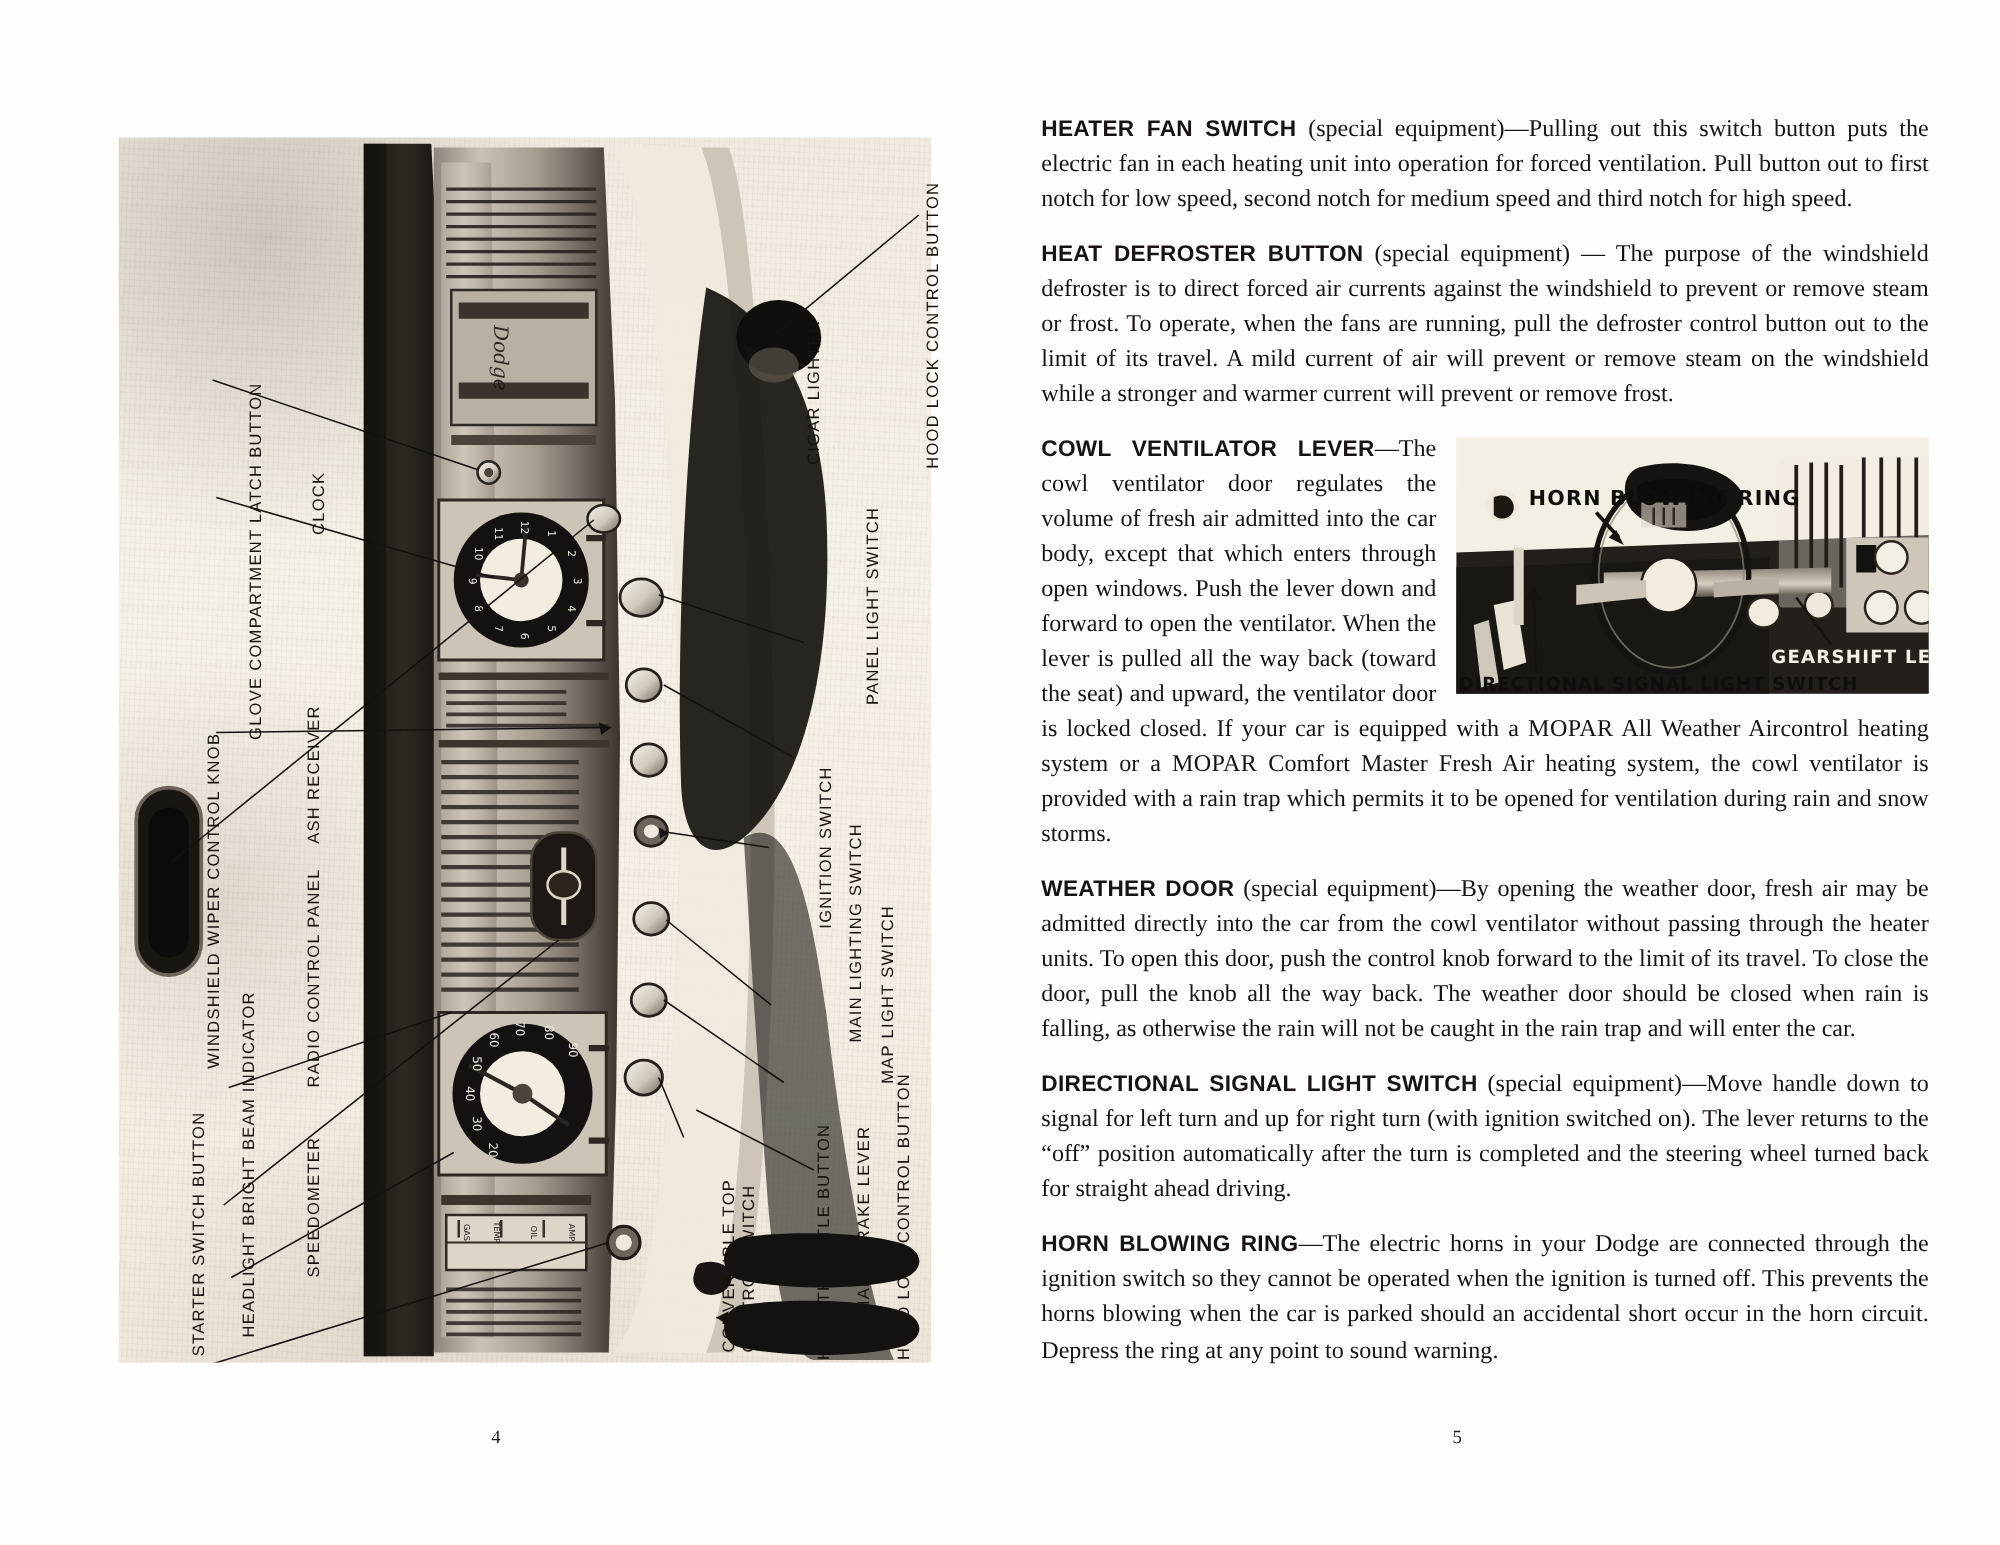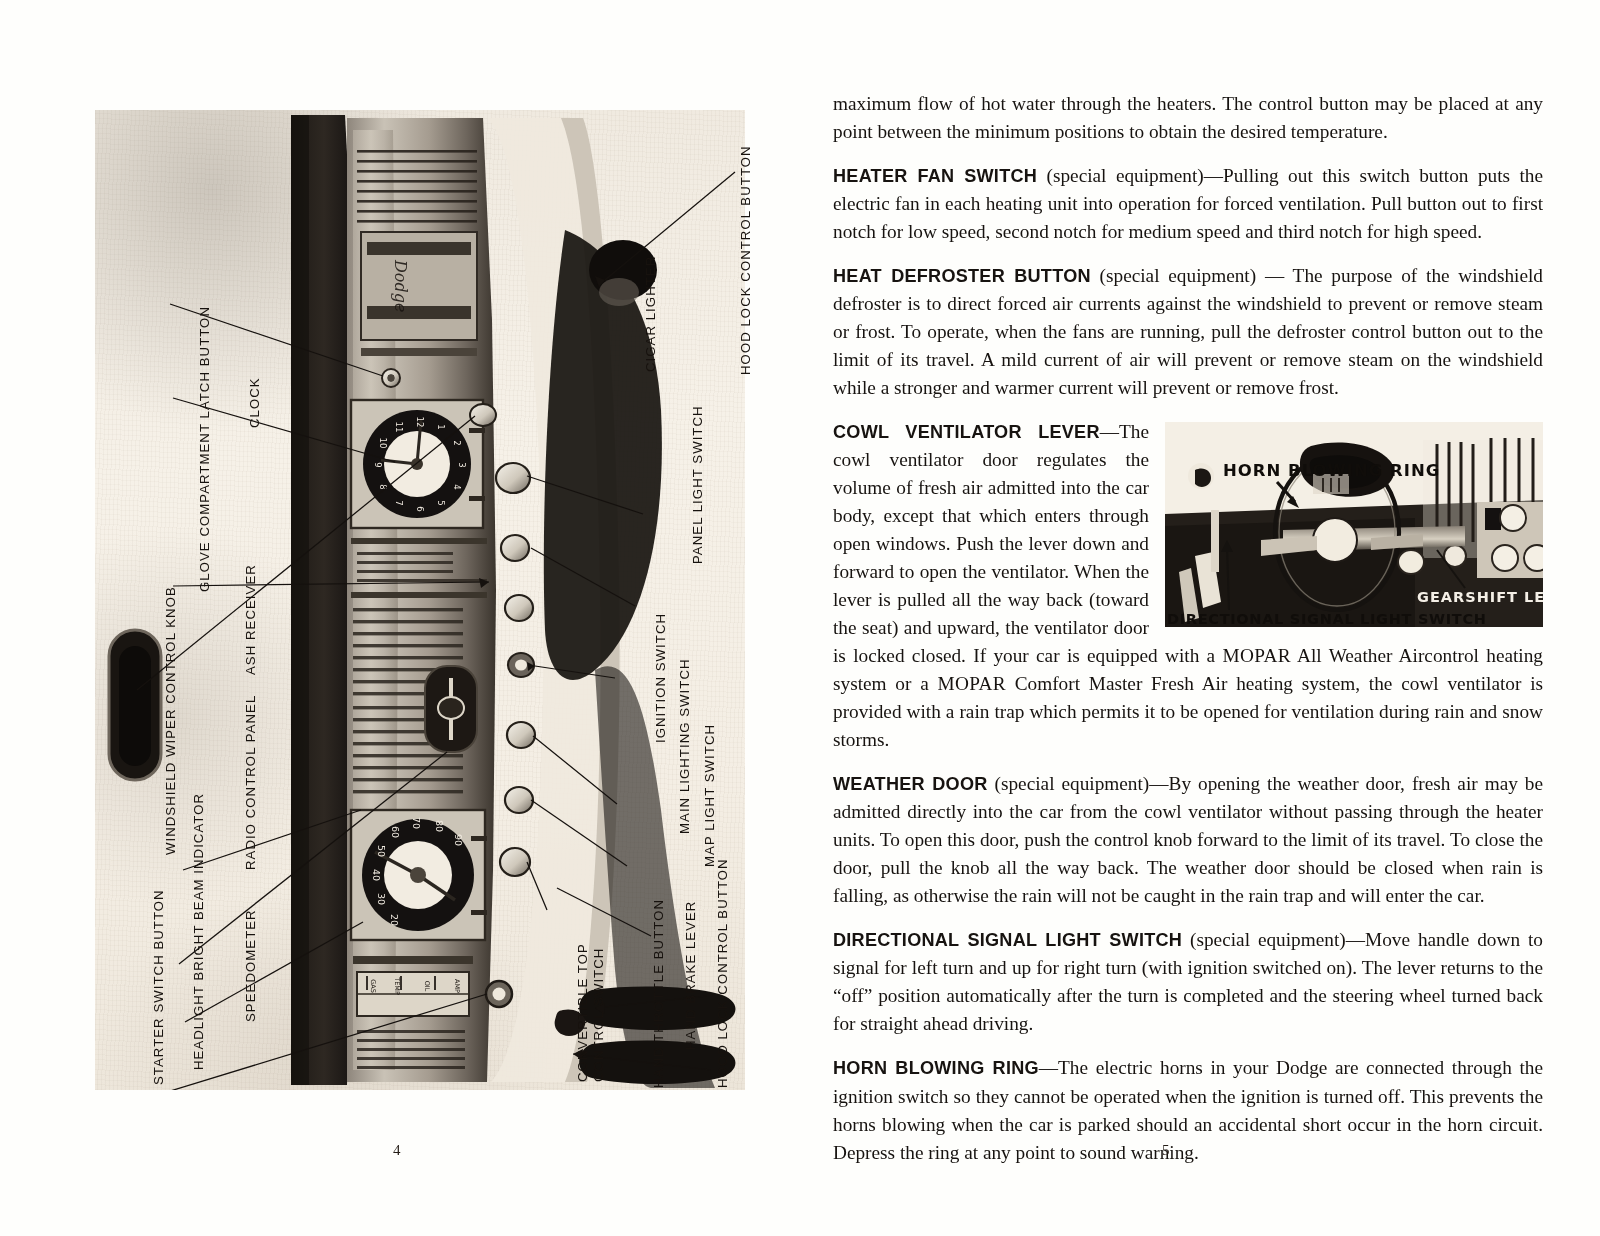--- a/index.html
+++ b/index.html
@@ -391,23 +391,20 @@
       <div class="callout" style="left:588px; top:940px;">HAND BRAKE LEVER</div>
       <div class="callout" style="left:620px; top:978px;">HOOD LOCK CONTROL BUTTON</div>
     </div>
 
     <div class="pagenum" style="left:393px; top:1142px;">4</div>
   </div>
 
   <div class="page-right">
     <div class="col">
 
-      <p>
-        <span>maximum flow of hot water through the heaters. The control button may be placed at any point between the minimum positions to obtain the desired temperature.</span>
-      </p>
 
       <p>
         <span class="hd">HEATER FAN SWITCH</span><span class="dash"> (special equipment)—</span><span>Pulling out this switch button puts the electric fan in each heating unit into operation for forced ventilation. Pull button out to first notch for low speed, second notch for medium speed and third notch for high speed.</span>
       </p>
 
       <p>
         <span class="hd">HEAT DEFROSTER BUTTON</span><span class="dash"> (special equipment) — </span><span>The purpose of the windshield defroster is to direct forced air currents against the windshield to prevent or remove steam or frost. To operate, when the fans are running, pull the defroster control button out to the limit of its travel. A mild current of air will prevent or remove steam on the windshield while a stronger and warmer current will prevent or remove frost.</span>
       </p>
 
       <p>

